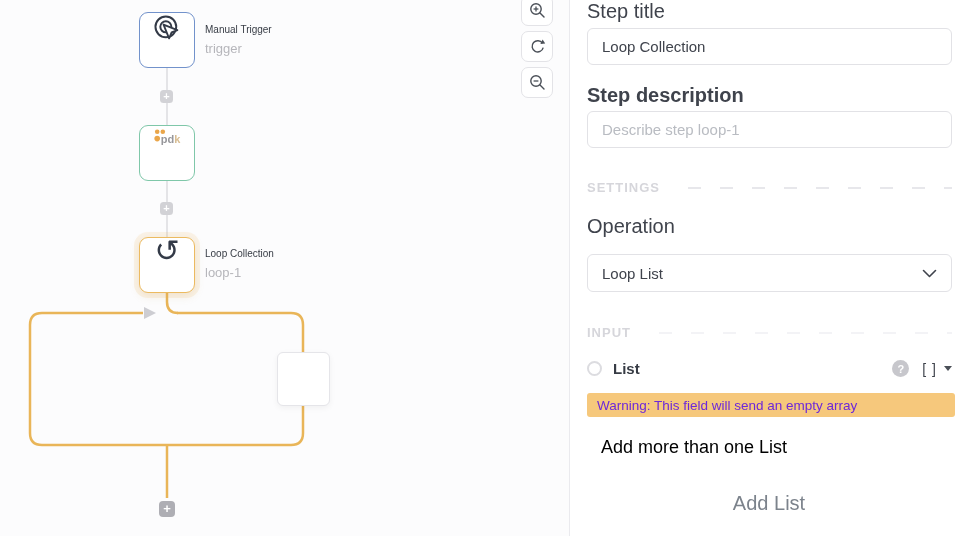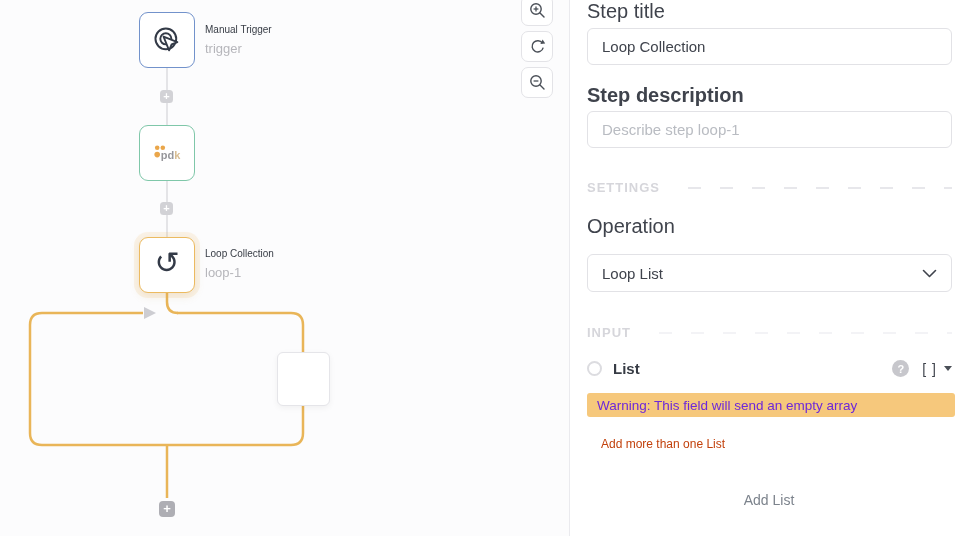--- a/index.html
+++ b/index.html
@@ -3,21 +3,21 @@
 <meta charset="utf-8">
 <style>
   html,body{margin:0;padding:0;background:#ffffff;}
   *{box-sizing:border-box;font-family:"Liberation Sans",sans-serif;}
   .app{position:relative;width:968px;height:536px;overflow:hidden;background:#fff;display:flex;}
 
   
   .canvas{position:relative;width:570px;height:536px;background:#fcfcfd;border-right:1px solid #eaeaee;flex:none;}
   .wires{position:absolute;left:0;top:0;pointer-events:none;}
 
-  .node{position:absolute;left:139px;width:56px;height:56px;background:#fff;border-radius:9px;display:flex;align-items:center;justify-content:center;}
+  .node{position:absolute;left:139px;width:56px;height:56px;background:#fff;border-radius:9px;display:flex;justify-content:center;}
   .node-trigger{top:12px;border:1.5px solid #7292cb;}
   .node-pdk{top:125px;border:1.5px solid #7fc7a9;}
   .node-loop{top:237px;border:1.5px solid #ecba60;box-shadow:0 0 0 5px rgba(238,187,96,.14),0 3px 10px rgba(190,150,70,.18);}
   .node-label{position:absolute;left:205px;}
   .node-title{font-size:10px;font-weight:400;color:#373c45;line-height:18px;}
   .node-sub{font-size:13px;color:#b6b6bb;line-height:17px;margin-top:1px;}
   .lbl-trigger{top:21px;} .lbl-pdk{top:133px;} .lbl-loop{top:245px;}
 
   .loop-glyph{font-family:"DejaVu Sans",sans-serif;font-size:30px;line-height:30px;color:#333a47;transform:translateY(-2px);}
 
@@ -45,22 +45,22 @@
   .selectbox .chev{margin-left:auto;display:flex;}
 
   .list-row{left:17px;width:365px;display:flex;align-items:center;}
   .radio-dot{width:15px;height:15px;border:2px solid #dcdce0;border-radius:50%;background:#fff;flex:none;}
   .list-name{font-size:15px;font-weight:700;color:#373c45;margin-left:11px;}
   .help-dot{margin-left:auto;width:17px;height:17px;border-radius:50%;background:#c7c7cc;color:#fff;font-size:11px;font-weight:700;display:flex;align-items:center;justify-content:center;}
   .type-badge{font-size:14px;color:#3f434c;margin-left:13px;letter-spacing:1px;}
   .caret-down{margin-left:7px;width:0;height:0;border-left:4.5px solid transparent;border-right:4.5px solid transparent;border-top:5.5px solid #4a4f57;}
 
   .warn{position:absolute;left:17px;width:368px;height:24px;background:#f6c87c;border-radius:3px;display:flex;align-items:center;padding:7px 10px;font-size:13.5px;color:#6d28d9;}
-  .add-more{font-size:12px;color:#c2410c;}
-  .add-list{left:0;width:100%;text-align:center;font-size:14px;color:#7c838c;cursor:pointer;}
+  .add-more{font-size:18px;color:#000000;}
+  .add-list{left:0;width:100%;text-align:center;font-size:20px;color:#7c838c;cursor:pointer;}
 </style>
 </head>
 <body>
 
 <div class="app">
 
   <div class="canvas">
 
     <svg class="wires" width="570" height="536">
 

